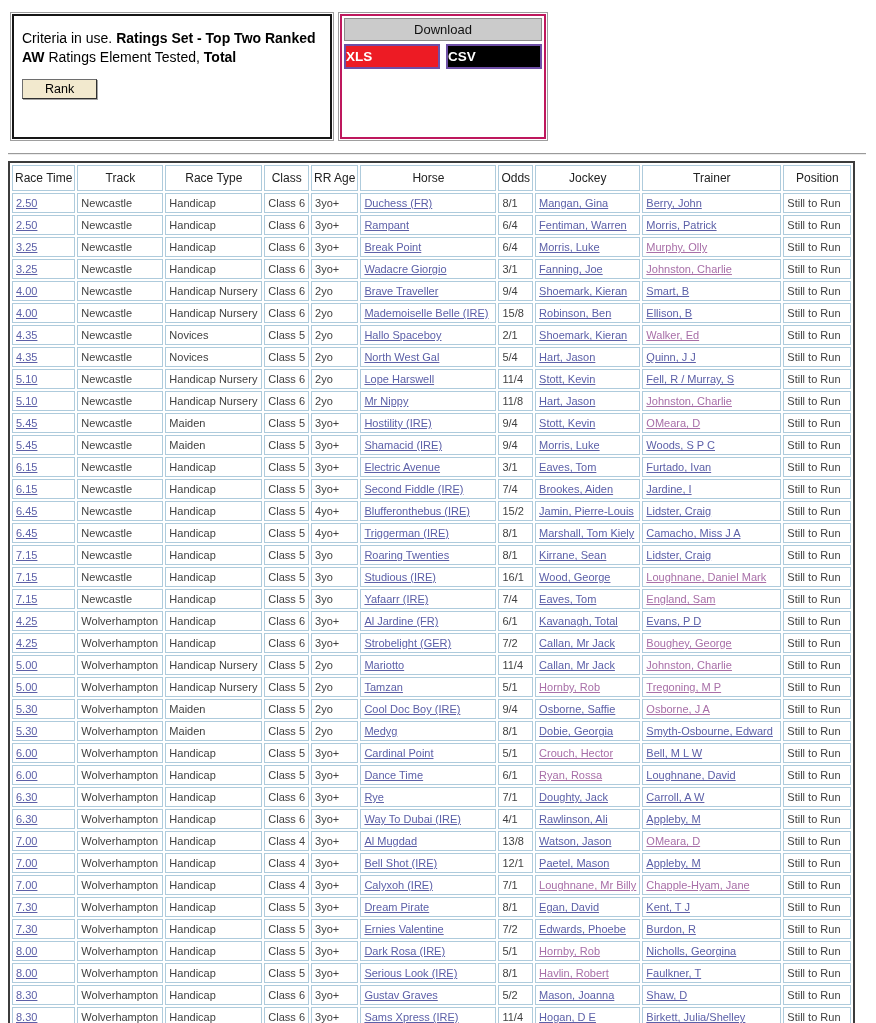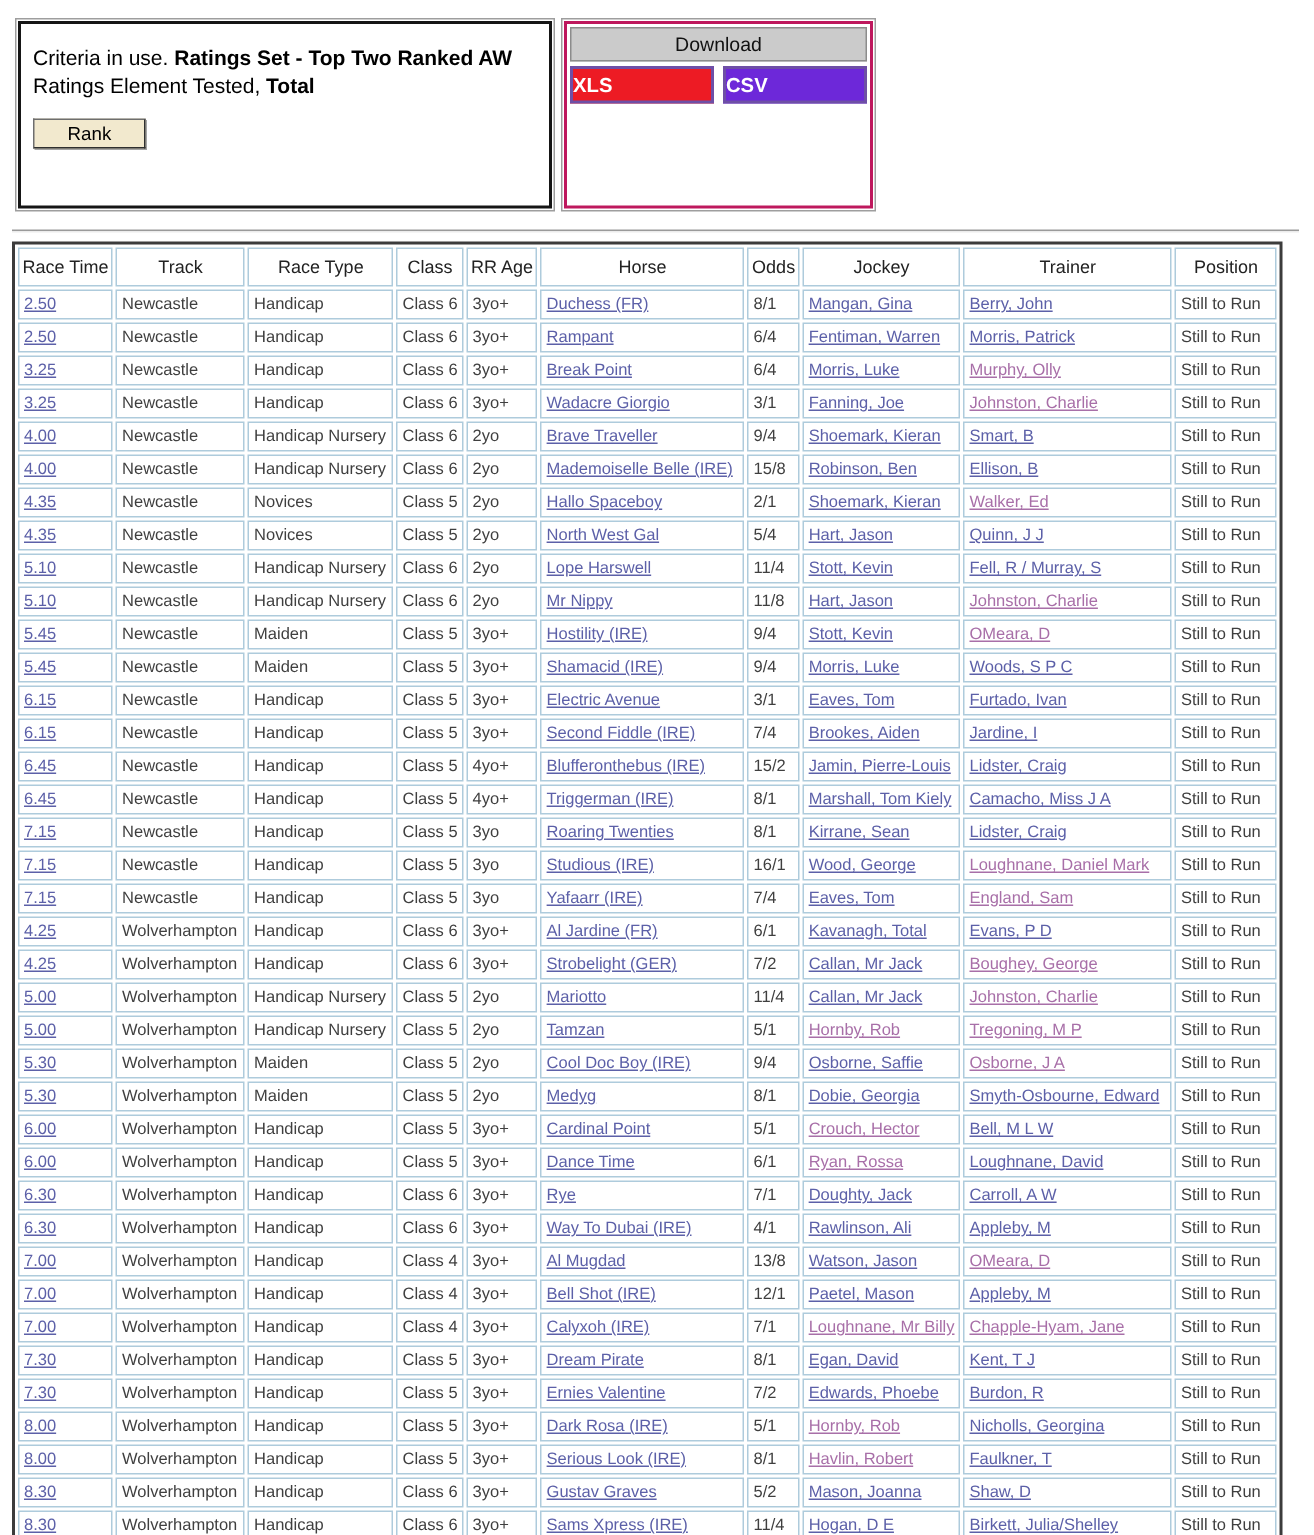--- a/index.html
+++ b/index.html
@@ -8,21 +8,21 @@
     font-family: "Liberation Sans", "DejaVu Sans", sans-serif;
     color: #3d3d3d;
     width: 860px;
   }
 
   
   .top-row { display: flex; align-items: stretch; gap: 4px; margin: 4px 0 0 2px; }
 
   .panel { box-sizing: border-box; height: 129px; border: 1px solid #9e9e9e; padding: 1px; background: #fff; }
 
-  .criteria-panel { width: 360px; }
+  .criteria-panel { width: 324px; }
   .criteria-inner { box-sizing: border-box; height: 100%; border: 2px solid #161616; padding: 13px 8px 6px 8px; }
   .criteria-text { font-size: 14px; line-height: 19px; color: #000; }
   .rank-row { margin-top: 12px; }
   .actions-row { margin-top: 7px; display: flex; gap: 3px; }
 
   .btn {
     background: #f2e9ce;
     border: 1px solid #6e6e6e;
     border-right-color: #2f2f2f;
     border-bottom-color: #2f2f2f;
@@ -103,21 +103,21 @@
         <button class="btn">Rank</button>
       </div>
     </div>
   </div>
 
   <div class="panel download-panel">
     <div class="download-inner">
       <div class="download-header">Download</div>
       <div class="download-buttons">
           <div class="dl-btn" style="background: rgb(237, 27, 36);">XLS</div>
-          <div class="dl-btn" style="background: #6d28d9;">CSV</div>
+          <div class="dl-btn" style="background: #000000;">CSV</div>
         </div>
     </div>
   </div>
 </div>
 
 <hr class="rule">
 
 <table class="results">
   <colgroup>
     <col style="width:62px">

